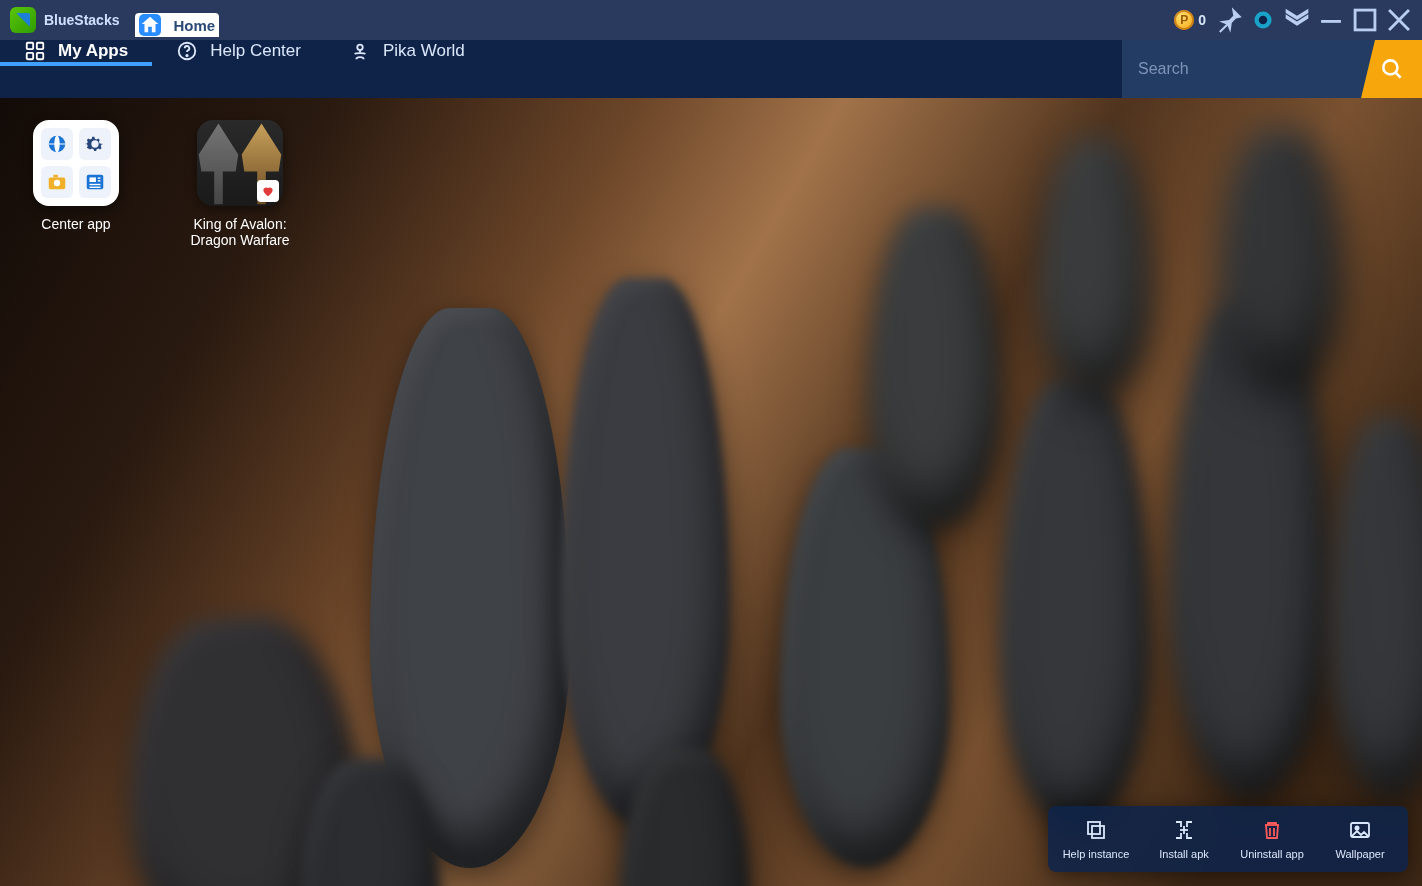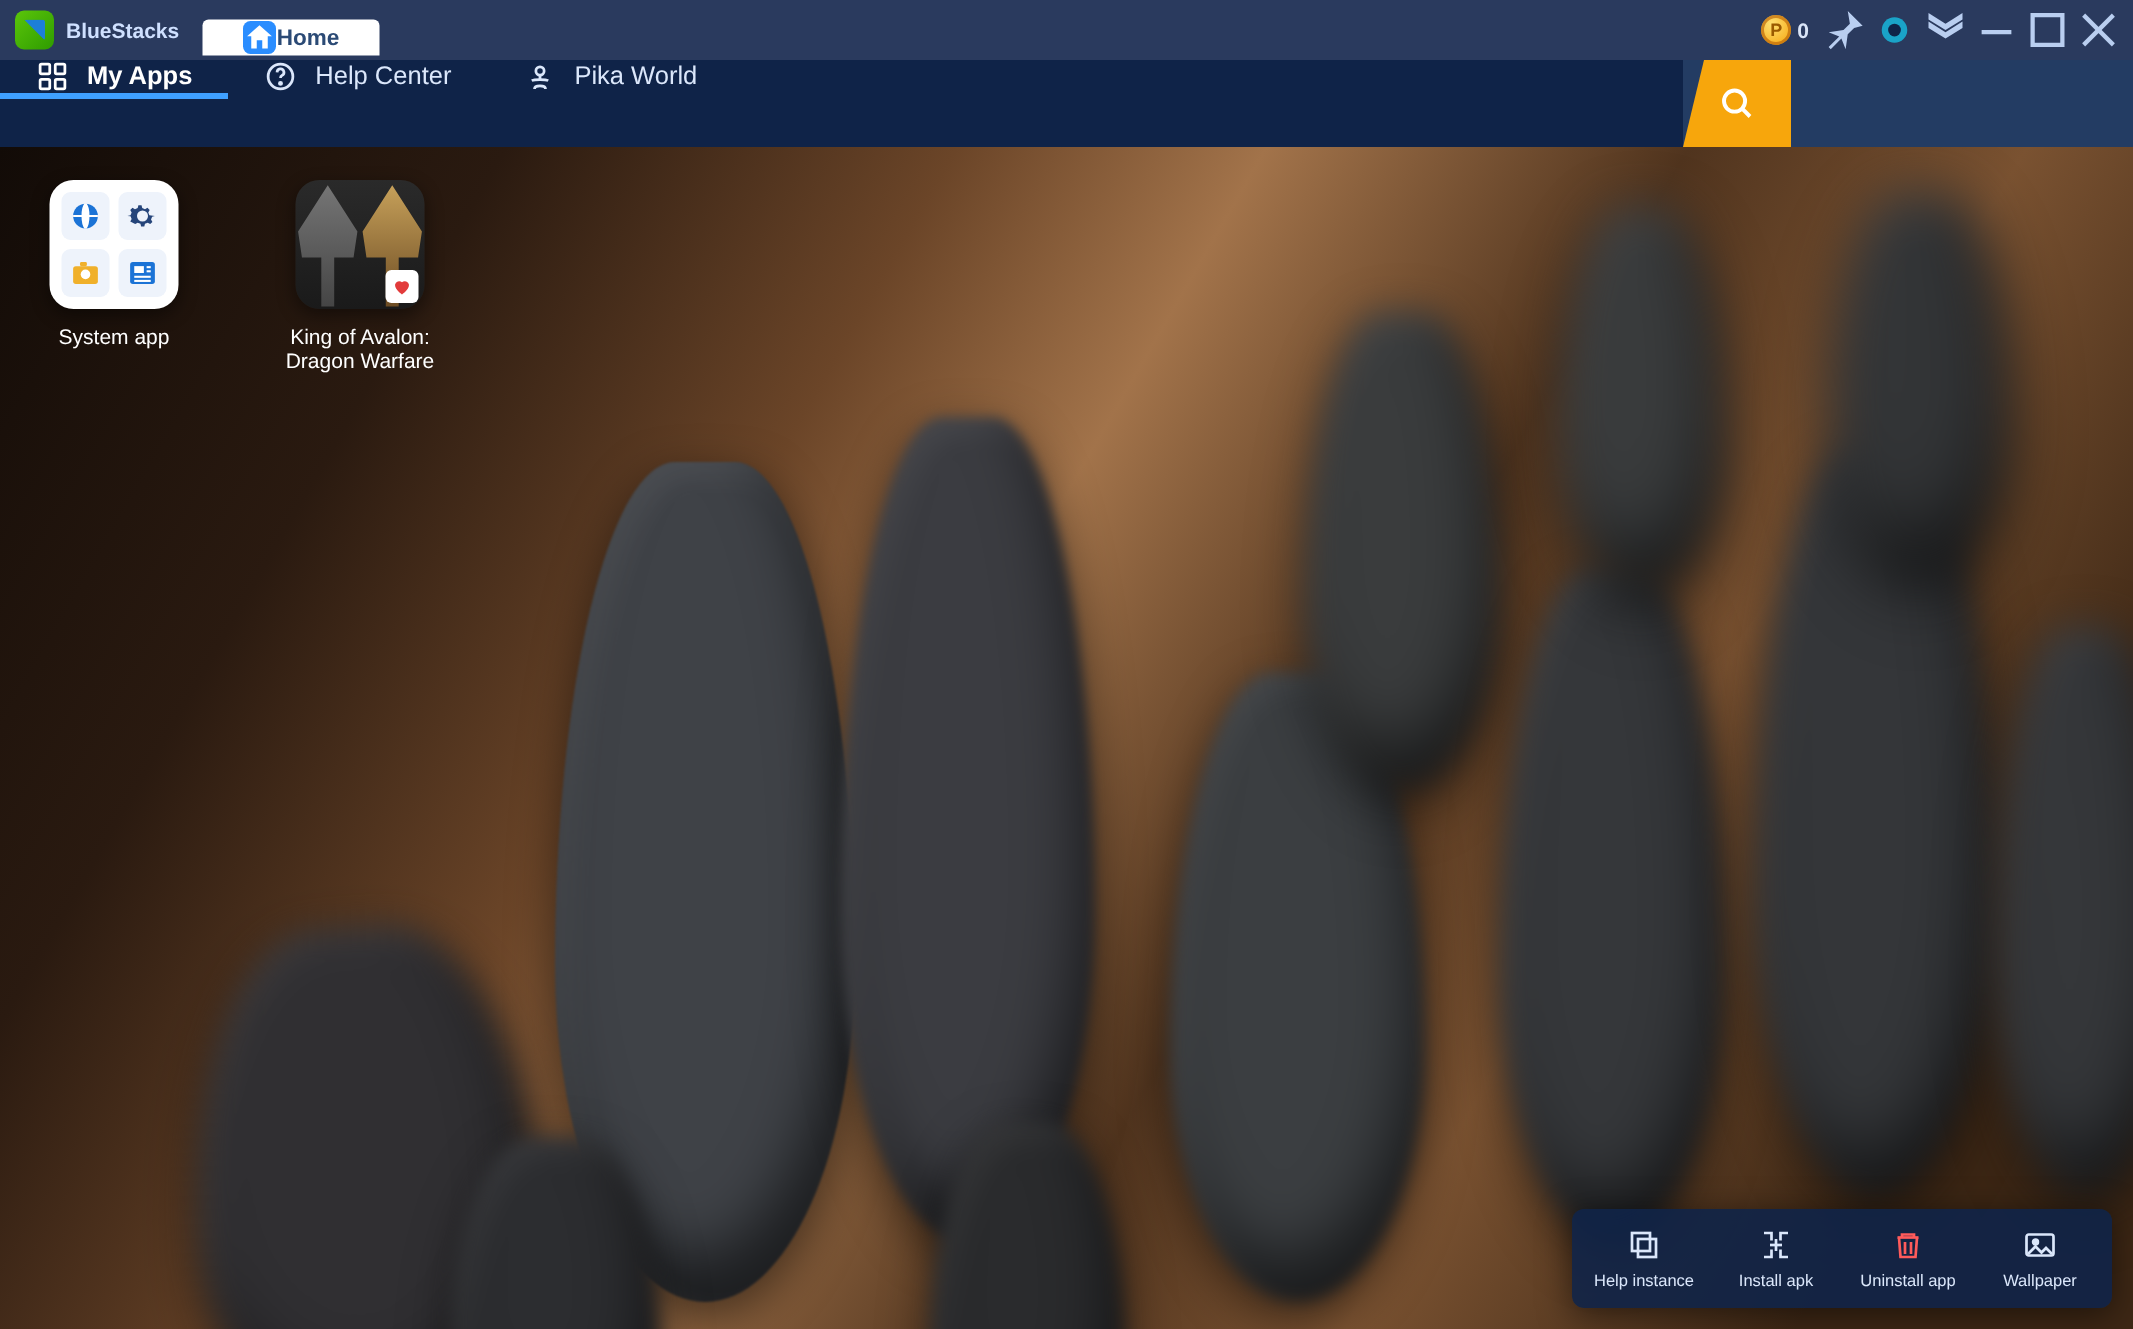--- a/index.html
+++ b/index.html
@@ -27,23 +27,23 @@
     background: linear-gradient(135deg,#5bc50a,#2e9c00);
     display: flex; align-items: center; justify-content: center;
     position: relative;
   }
   .logo-box::before {
     content:""; width: 14px; height: 14px;
     background: #1d7fd8; clip-path: polygon(0 0,100% 0,100% 100%); border-radius: 2px;
   }
 
   .tab-home {
-    display: flex; align-items: center; gap: 0;
+    display: flex; align-items: center; gap: 12px;
     background: #fff; color: #2b4a75;
-    height: 24px; padding: 0 27px;
+    height: 24px; padding: 0 4px;
     border-radius: 4px 4px 0 0;
     font-weight: 600; font-size: 15px;
     margin-top: 10px;
   }
   .tab-home .hicon {
     width: 22px; height: 22px; border-radius: 5px; background: #2a8dff;
     display:flex;align-items:center;justify-content:center;
   }
 
   .titlebar-spacer { flex: 1 1 auto; }
@@ -278,20 +278,21 @@
           <path d="M12 11v3"></path>
           <path d="M8 21c0-3 8-3 8 0"></path>
           <path d="M6 15c2-1 10-1 12 0"></path>
         </svg>
       <span>Pika World</span>
     </div>
 
     <div class="nav-gap"></div>
 
     <div class="searchbox">
+      <input type="text" placeholder="Search" style="">
       <div class="searchbtn">
         <svg viewBox="0 0 24 24" fill="none" stroke="#fff" stroke-width="2.4">
             <circle cx="10.5" cy="10.5" r="6.5"></circle>
             <line x1="20" y1="20" x2="15.2" y2="15.2"></line>
           </svg>
       </div>
     </div>
   </div>
 
   <div class="main">
@@ -335,21 +336,21 @@
             <svg viewBox="0 0 24 24" fill="#1b73d6">
                 <rect x="3" y="4" width="18" height="16" rx="2"></rect>
                 <rect x="6" y="7" width="7" height="5" fill="#fff"></rect>
                 <rect x="6" y="14" width="12" height="1.5" fill="#fff"></rect>
                 <rect x="6" y="17" width="12" height="1.5" fill="#fff"></rect>
                 <rect x="15" y="7" width="3" height="1.5" fill="#fff"></rect>
                 <rect x="15" y="10" width="3" height="1.5" fill="#fff"></rect>
               </svg>
           </div>
         </div>
-        <span>System app</span>
+        <span>Center app</span>
       </div>
 
 
       <div class="app">
         <div class="tile koa">
           <div class="kn1"></div>
           <div class="kn2"></div>
           <div class="heart">
             <svg viewBox="0 0 24 24" width="14" height="14" fill="#e23b3b">
                 <path d="M12 21s-8-5-8-11a5 5 0 0 1 8-3 5 5 0 0 1 8 3c0 6-8 11-8 11z"></path>

